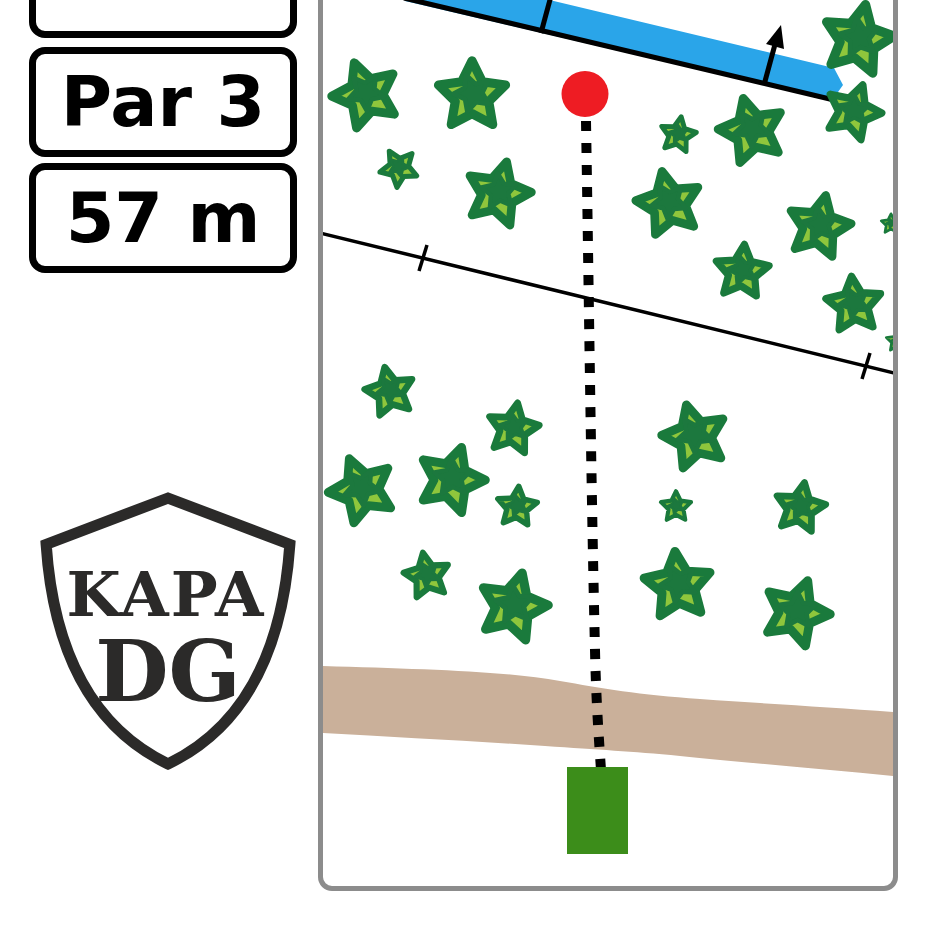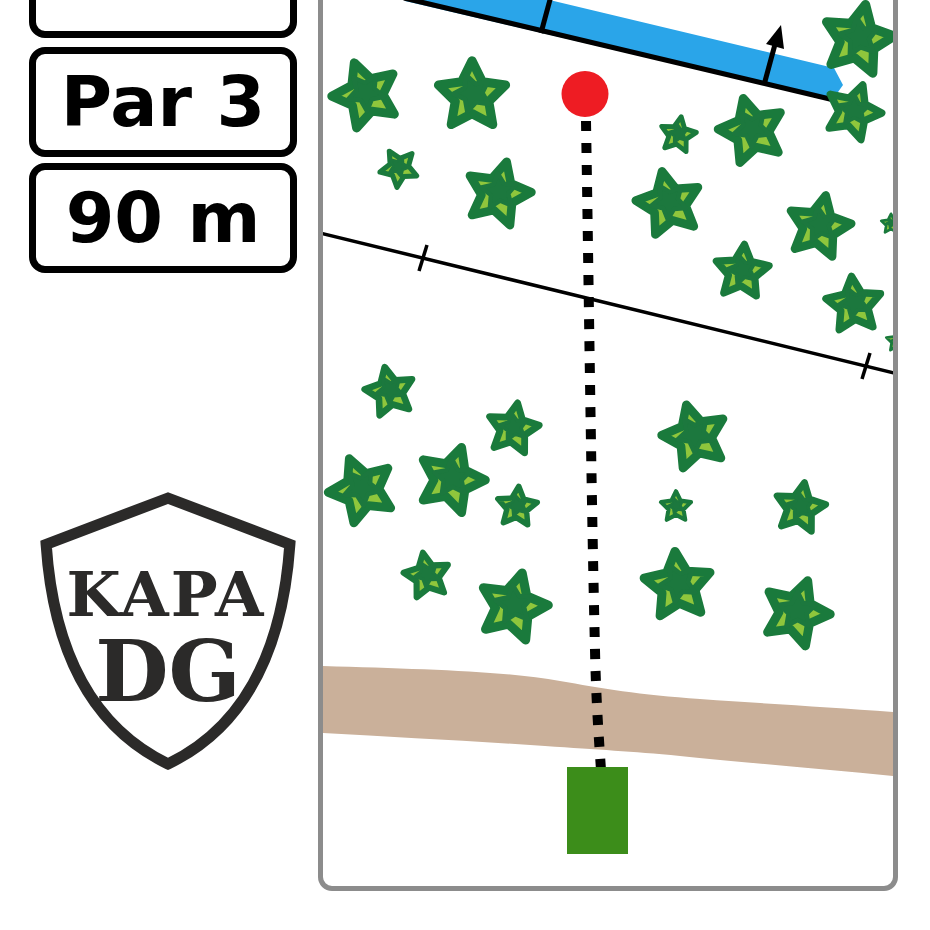--- a/index.html
+++ b/index.html
@@ -55,21 +55,21 @@
 <body>
 
 <div class="stage">
 
   <div>
     <div class="info-box hole-box"></div>
     <div class="info-box par-box">
       <span class="info-text">Par 3</span>
     </div>
     <div class="info-box dist-box">
-      <span class="info-text">90 m</span>
+      <span class="info-text">57 m</span>
     </div>
   </div>
 
   <div class="logo">
     <svg viewBox="0 0 266 282">
       <path class="shield-outline" d="M133 8 L12 54 C18 142 46 230 133 272 C220 230 248 142 254 54 Z"></path>
       <text class="logo-text" x="131" y="125" font-size="62" letter-spacing="2">KAPA</text>
       <text class="logo-text" x="133" y="210" font-size="84">DG</text>
     </svg>
   </div>

